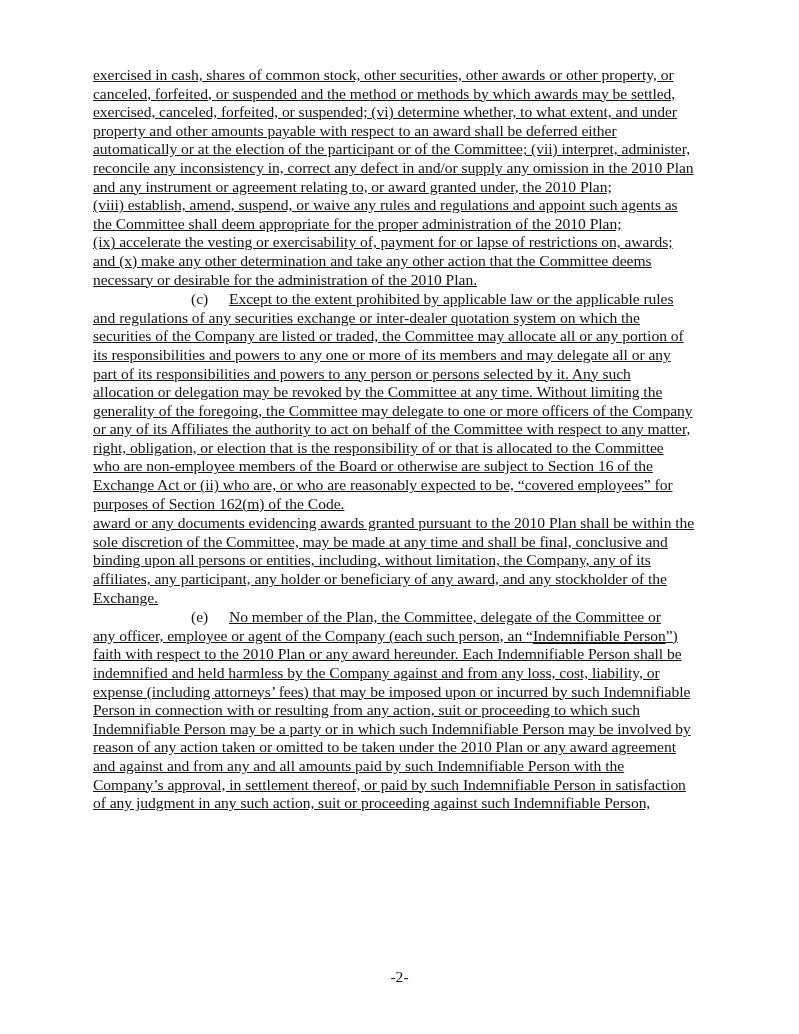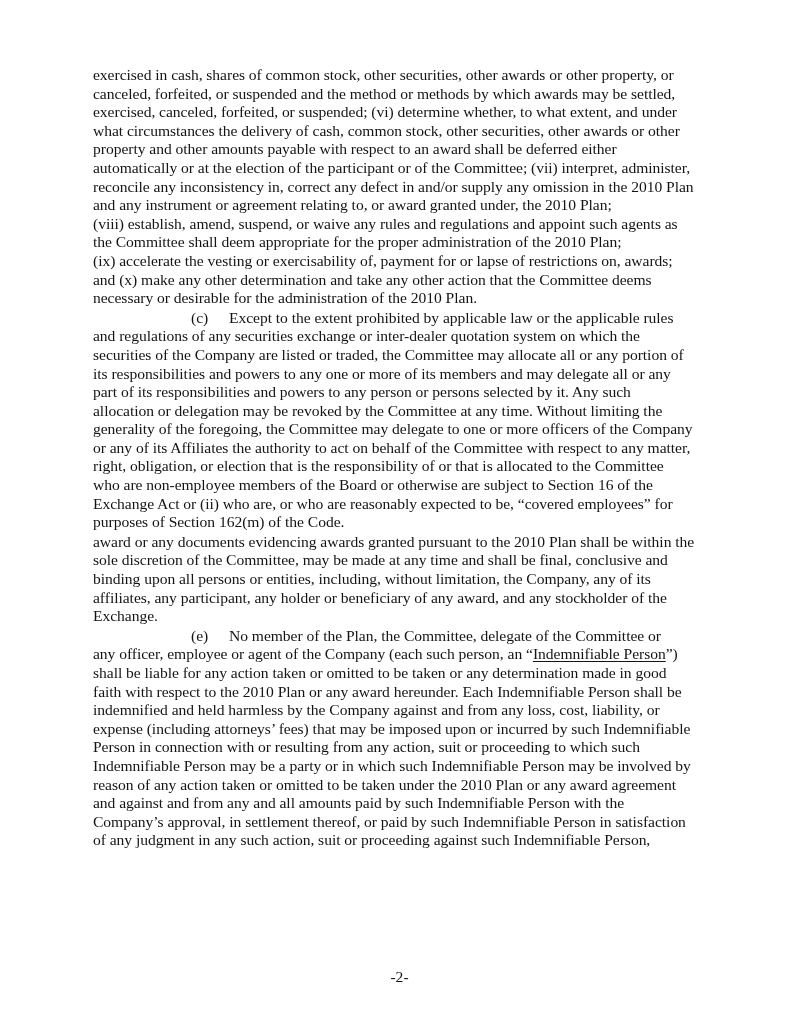--- a/index.html
+++ b/index.html
@@ -23,20 +23,21 @@
       background: #ffffff;
     }
     .body-text {
       position: absolute;
       left: 93px;
       top: 66px;
       width: 630px;
       font-size: 15.6px;
       line-height: 18.6px;
       letter-spacing: -0.05px;
+      text-decoration: underline;
     }
     .para {
       margin: 0;
     }
     .para + .para {
       margin-top: 1px;
     }
     .line {
       display: block;
       white-space: nowrap;
@@ -65,21 +66,20 @@
 </head>
 <body>
 
 <div class="page">
   <div class="body-text">
 
     <p class="para">
       <span class="line">exercised in cash, shares of common stock, other securities, other awards or other property, or</span>
       <span class="line">canceled, forfeited, or suspended and the method or methods by which awards may be settled,</span>
       <span class="line">exercised, canceled, forfeited, or suspended; (vi) determine whether, to what extent, and under</span>
-      <span class="line">what circumstances the delivery of cash, common stock, other securities, other awards or other</span>
       <span class="line">property and other amounts payable with respect to an award shall be deferred either</span>
       <span class="line">automatically or at the election of the participant or of the Committee; (vii) interpret, administer,</span>
       <span class="line">reconcile any inconsistency in, correct any defect in and/or supply any omission in the 2010 Plan</span>
       <span class="line">and any instrument or agreement relating to, or award granted under, the 2010 Plan;</span>
       <span class="line">(viii) establish, amend, suspend, or waive any rules and regulations and appoint such agents as</span>
       <span class="line">the Committee shall deem appropriate for the proper administration of the 2010 Plan;</span>
       <span class="line">(ix) accelerate the vesting or exercisability of, payment for or lapse of restrictions on, awards;</span>
       <span class="line">and (x) make any other determination and take any other action that the Committee deems</span>
       <span class="line">necessary or desirable for the administration of the 2010 Plan.</span>
     </p>
@@ -103,21 +103,20 @@
       <span class="line">award or any documents evidencing awards granted pursuant to the 2010 Plan shall be within the</span>
       <span class="line">sole discretion of the Committee, may be made at any time and shall be final, conclusive and</span>
       <span class="line">binding upon all persons or entities, including, without limitation, the Company, any of its</span>
       <span class="line">affiliates, any participant, any holder or beneficiary of any award, and any stockholder of the</span>
       <span class="line">Exchange.</span>
     </p>
 
     <p class="para">
       <span class="line"><span class="indent"></span><span class="label">(e)</span><span>No member of the Plan, the Committee, delegate of the Committee or</span></span>
       <span class="line"><span>any officer, employee or agent of the Company (each such person, an “</span><span class="u">Indemnifiable Person</span><span>”)</span></span>
-      <span class="line">shall be liable for any action taken or omitted to be taken or any determination made in good</span>
       <span class="line">faith with respect to the 2010 Plan or any award hereunder. Each Indemnifiable Person shall be</span>
       <span class="line">indemnified and held harmless by the Company against and from any loss, cost, liability, or</span>
       <span class="line">expense (including attorneys’ fees) that may be imposed upon or incurred by such Indemnifiable</span>
       <span class="line">Person in connection with or resulting from any action, suit or proceeding to which such</span>
       <span class="line">Indemnifiable Person may be a party or in which such Indemnifiable Person may be involved by</span>
       <span class="line">reason of any action taken or omitted to be taken under the 2010 Plan or any award agreement</span>
       <span class="line">and against and from any and all amounts paid by such Indemnifiable Person with the</span>
       <span class="line">Company’s approval, in settlement thereof, or paid by such Indemnifiable Person in satisfaction</span>
       <span class="line">of any judgment in any such action, suit or proceeding against such Indemnifiable Person,</span>
     </p>

